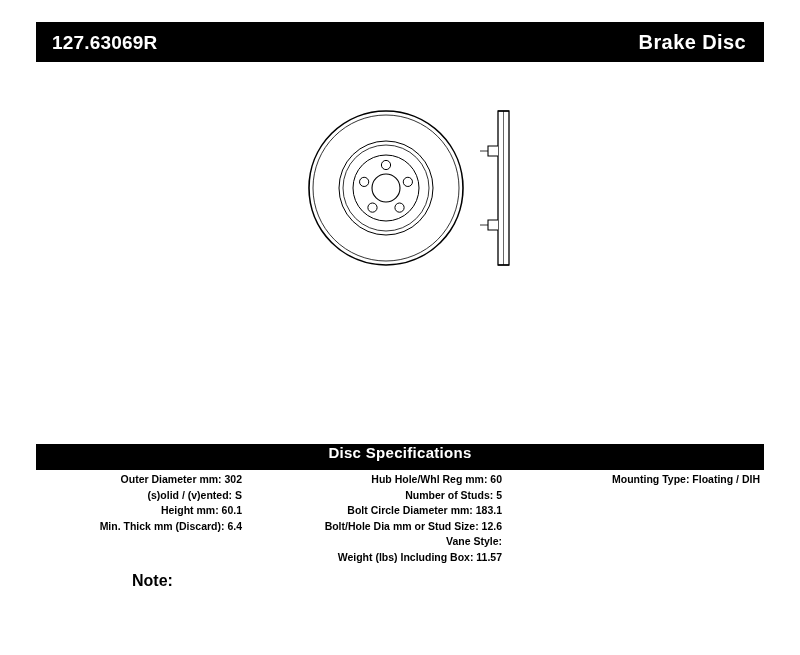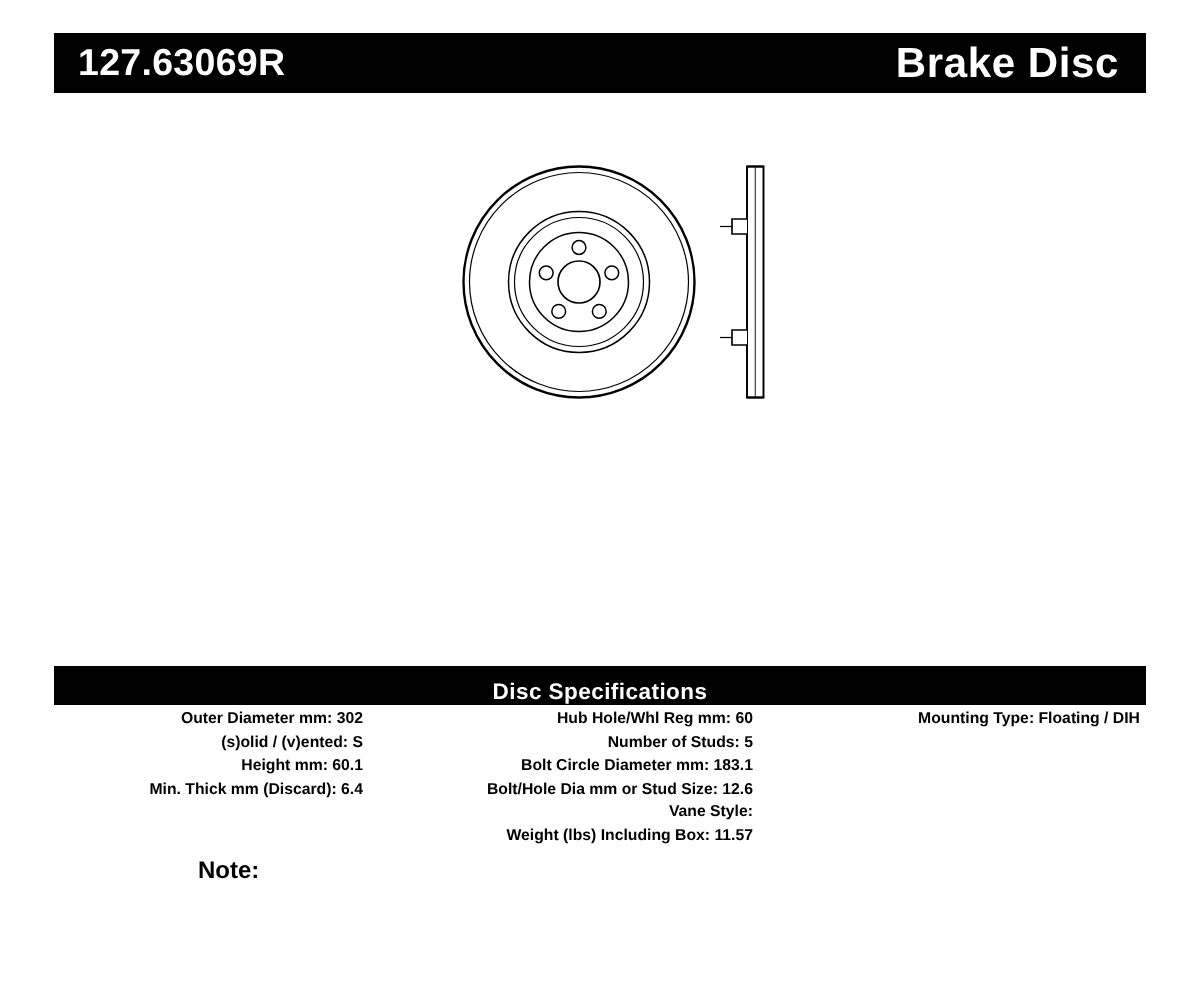--- a/index.html
+++ b/index.html
@@ -25,28 +25,28 @@
     height: 40px;
     background: #000000;
     color: #ffffff;
     display: flex;
     align-items: center;
     justify-content: space-between;
     box-sizing: border-box;
     padding: 0 18px 0 16px;
   }
   .part-number {
-    font-size: 25px;
+    font-size: 19px;
     font-weight: bold;
     letter-spacing: 0.2px;
     line-height: 1;
     white-space: nowrap;
   }
   .product-type {
-    font-size: 28px;
+    font-size: 20px;
     font-weight: bold;
     letter-spacing: 0.4px;
     line-height: 1;
     white-space: nowrap;
     margin-left: 24px;
   }
 
   
   .drawing-area {
     position: absolute;
@@ -71,21 +71,21 @@
     position: absolute;
     left: 36px;
     top: 444px;
     width: 728px;
   }
   .spec-title-bar {
     background: #000000;
     color: #ffffff;
     height: 26px;
     display: flex;
-    align-items: flex-end;
+    align-items: flex-start;
     justify-content: center;
     font-size: 15px;
     font-weight: bold;
     letter-spacing: 0.3px;
   }
   .spec-columns {
     display: flex;
     margin-top: 2px;
   }
   .spec-col {

